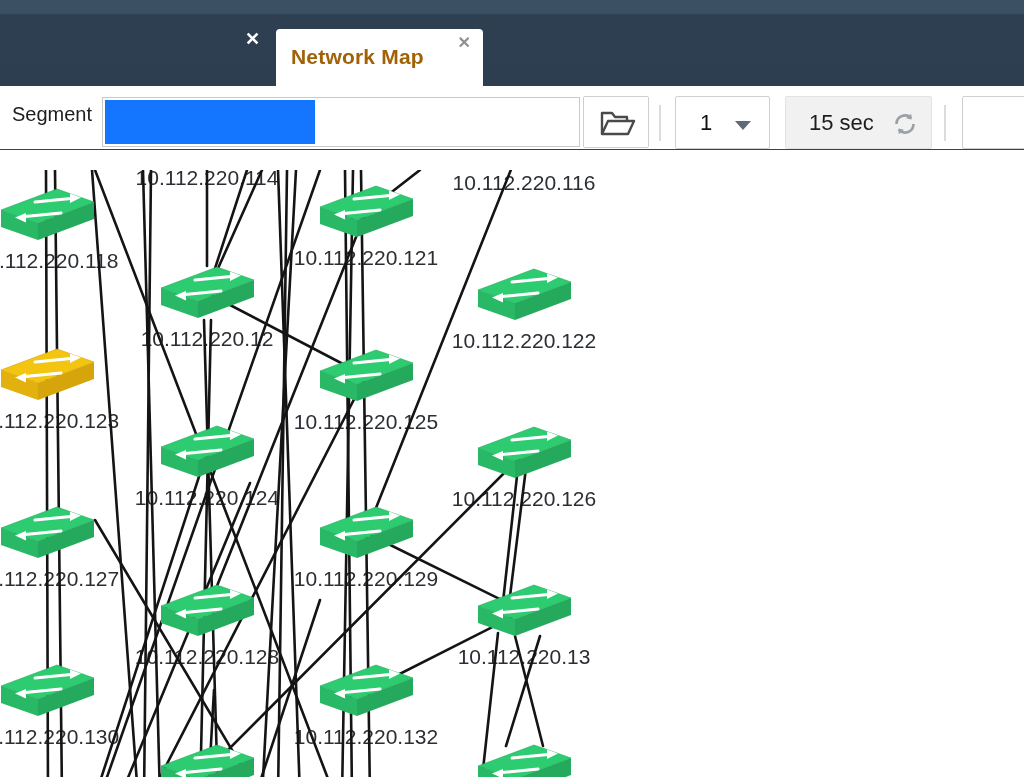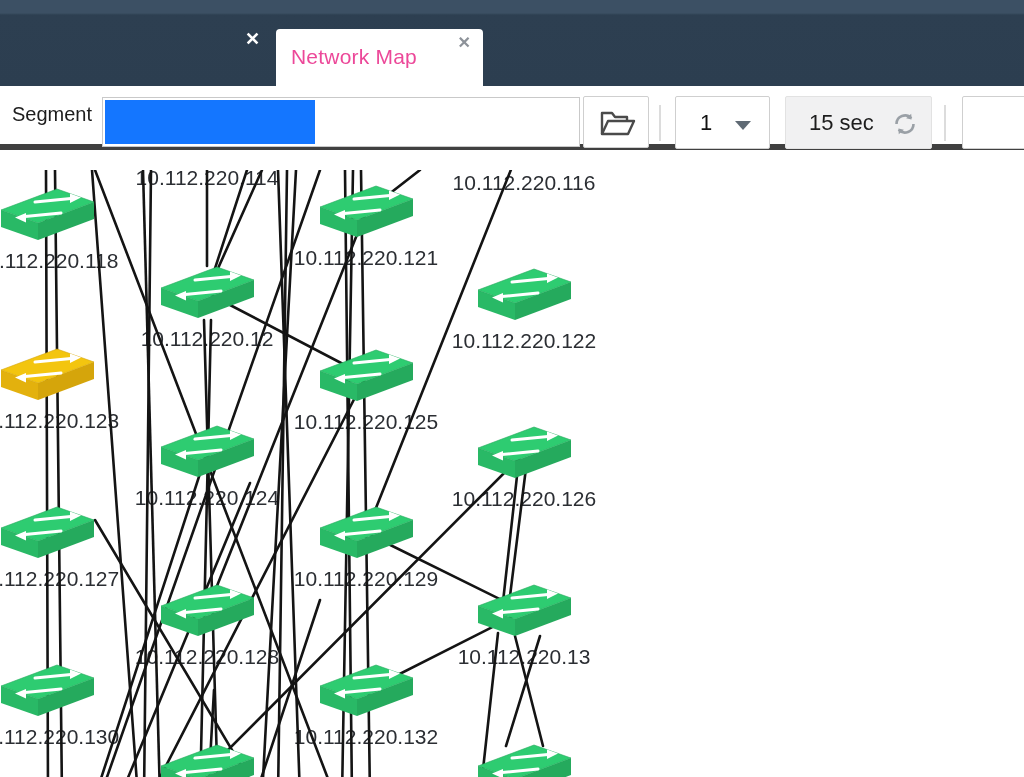--- a/index.html
+++ b/index.html
@@ -22,30 +22,30 @@
   .tab-inactive .tab-close{
     position:absolute;left:245px;top:30px;color:#ffffff;
     font-size:18px;font-weight:bold;cursor:pointer;line-height:18px;
   }
   .tab-active{
     position:absolute;left:276px;top:29px;width:207px;height:57px;
     background:#ffffff;border-radius:4px 4px 0 0;cursor:pointer;
   }
   .tab-active .tab-label{
     position:absolute;left:15px;top:16px;
-    color:#ec4899;font-size:21px;letter-spacing:.2px;white-space:nowrap;
+    color:#a16207;font-size:21px;letter-spacing:.2px;white-space:nowrap;font-weight:bold;
   }
   .tab-active .tab-close{
     position:absolute;right:12px;top:6px;color:#8d9299;
     font-size:16px;font-weight:bold;cursor:pointer;line-height:16px;
   }
   
   .toolbar{
     position:absolute;left:0;top:86px;width:1024px;height:64px;
-    background:#ffffff;border-bottom:6px solid #404040;box-sizing:border-box;
+    background:#ffffff;border-bottom:1px solid #404040;box-sizing:border-box;
   }
   .segment-label{
     position:absolute;left:12px;top:17px;width:90px;height:30px;overflow:hidden;
     color:#1d1d1d;font-size:20px;white-space:nowrap;
   }
   .segment-input{
     position:absolute;left:102px;top:11px;width:478px;height:50px;
     background:#ffffff;border:1px solid #c9c9c9;box-sizing:border-box;
   }
   .segment-selection{

